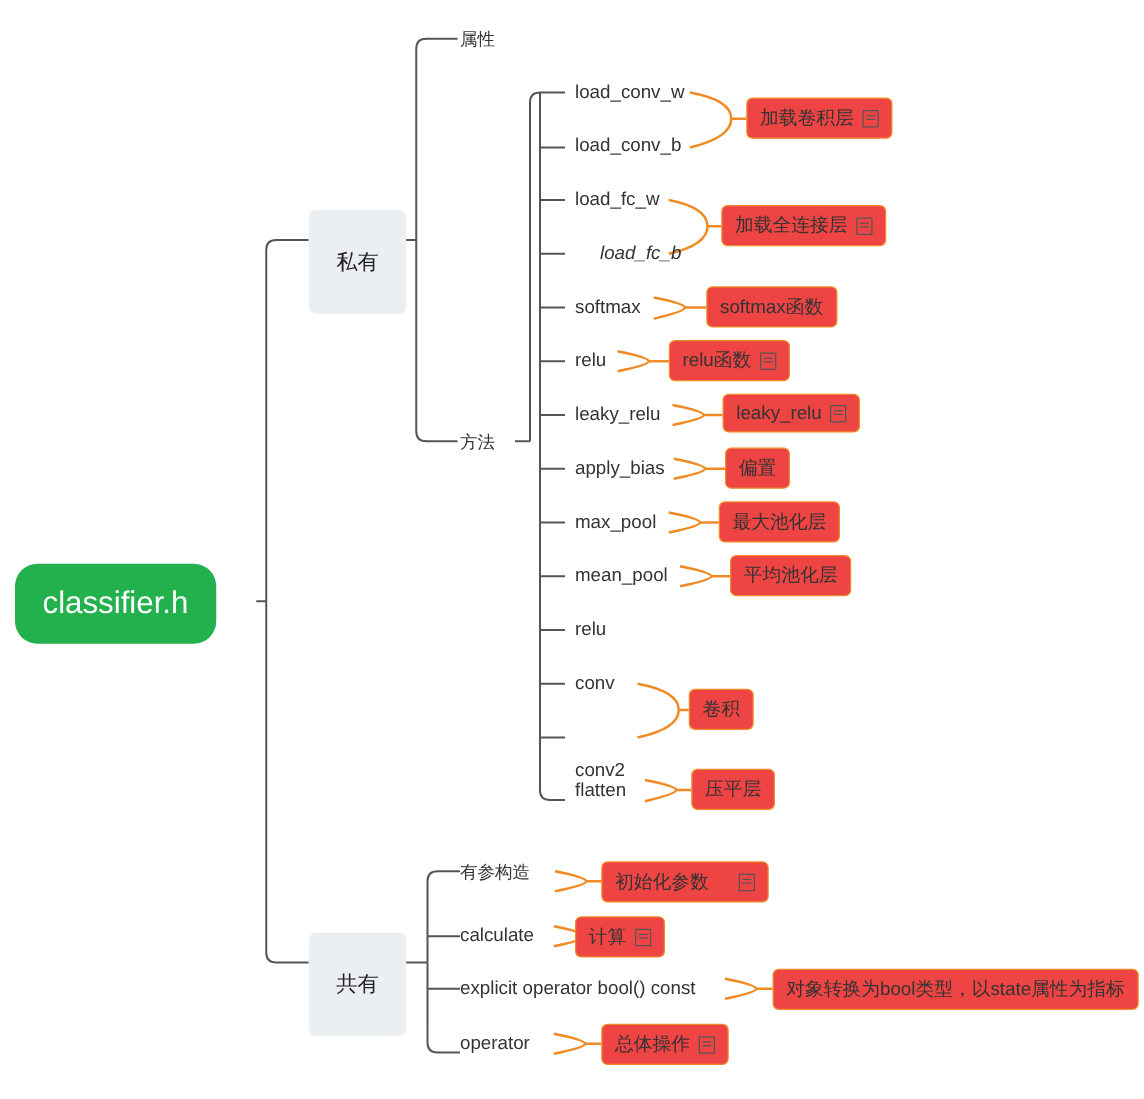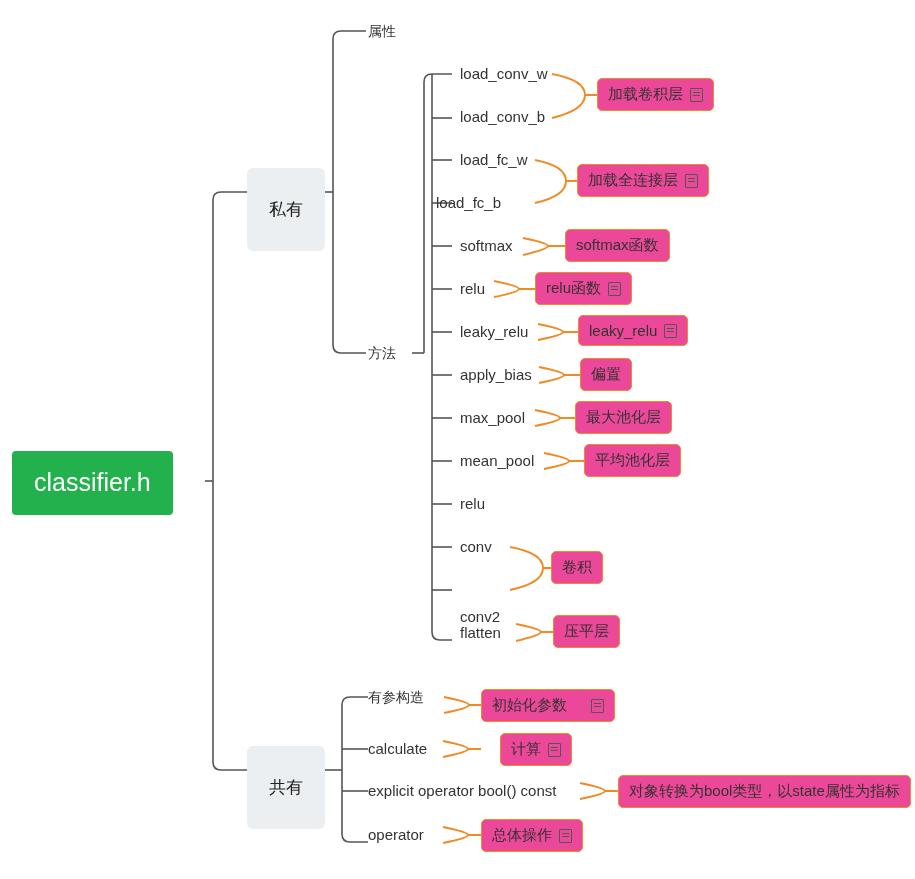--- a/index.html
+++ b/index.html
@@ -13,21 +13,21 @@
   }
   #canvas{position:absolute;left:0;top:0;width:915px;height:879px;}
   svg.lines{position:absolute;left:0;top:0;width:915px;height:879px;pointer-events:none;}
   .node{position:absolute;white-space:nowrap;}
 
   .root{
     background:#22b14c;
     color:#ffffff;
     font-size:25px;
     padding:18px 22px;
-    border-radius:4px;
+    border-radius:18px;
     left:12px;top:451px;
     line-height:1.1;
   }
   .grp{
     background:#eceff1;
     color:#222;
     font-size:17px;
     padding:30px 22px;
     border-radius:6px;
   }
@@ -36,21 +36,21 @@
     color:#333;
     background:transparent;
   }
   .plain-sm{
     font-size:14px;
     color:#333;
   }
   .boxed{
     border:1.6px solid #f08a24;
     border-radius:5px;
-    background:#ec4899;
+    background:#ef4444;
     color:#333;
     font-size:15px;
     padding:6px 10px;
     display:flex;
     align-items:center;
     gap:7px;
   }
   .note-icon{
     display:inline-block;
     width:13px;height:14px;
@@ -160,21 +160,21 @@
   <div class="node grp" style="left:247px;top:168px;">私有</div>
 
   <div class="node grp" style="left:247px;top:746px;">共有</div>
 
   <div class="node plain-sm" style="left:368px;top:23px;">属性</div>
   <div class="node plain-sm" style="left:368px;top:345px;">方法</div>
 
   <div class="node plain" style="left:460px;top:65px;">load_conv_w</div>
   <div class="node plain" style="left:460px;top:108px;">load_conv_b</div>
   <div class="node plain" style="left:460px;top:151px;">load_fc_w</div>
-  <div class="node plain" style="left:436px;top:194px;">load_fc_b</div>
+  <div class="node plain" style="left:480px;top:194px;font-style:italic;">load_fc_b</div>
   <div class="node plain" style="left:460px;top:237px;">softmax</div>
   <div class="node plain" style="left:460px;top:280px;">relu</div>
   <div class="node plain" style="left:460px;top:323px;">leaky_relu</div>
   <div class="node plain" style="left:460px;top:366px;">apply_bias</div>
   <div class="node plain" style="left:460px;top:409px;">max_pool</div>
   <div class="node plain" style="left:460px;top:452px;">mean_pool</div>
   <div class="node plain" style="left:460px;top:495px;">relu</div>
   <div class="node plain" style="left:460px;top:538px;">conv</div>
   <div class="node plain" style="left:460px;top:608px;">conv2</div>
   <div class="node plain" style="left:460px;top:624px;">flatten</div>
@@ -226,21 +226,21 @@
   <div class="node plain" style="left:368px;top:740px;">calculate</div>
   <div class="node plain" style="left:368px;top:782px;">explicit operator bool() const</div>
   <div class="node plain" style="left:368px;top:826px;">operator</div>
 
   <div class="node boxed" style="left:481px;top:689px;gap:24px;">
     <span>初始化参数</span>
     <span class="note-icon">
         <i></i>
       </span>
   </div>
-  <div class="node boxed" style="left:500px;top:733px;justify-content:space-between;">
+  <div class="node boxed" style="left:460px;top:733px;justify-content:space-between;">
     <span>计算</span>
     <span class="note-icon">
         <i></i>
       </span>
   </div>
   <div class="node boxed" style="left:618px;top:775px;">
     <span>对象转换为bool类型，以state属性为指标</span>
   </div>
   <div class="node boxed" style="left:481px;top:819px;">
     <span>总体操作</span>

